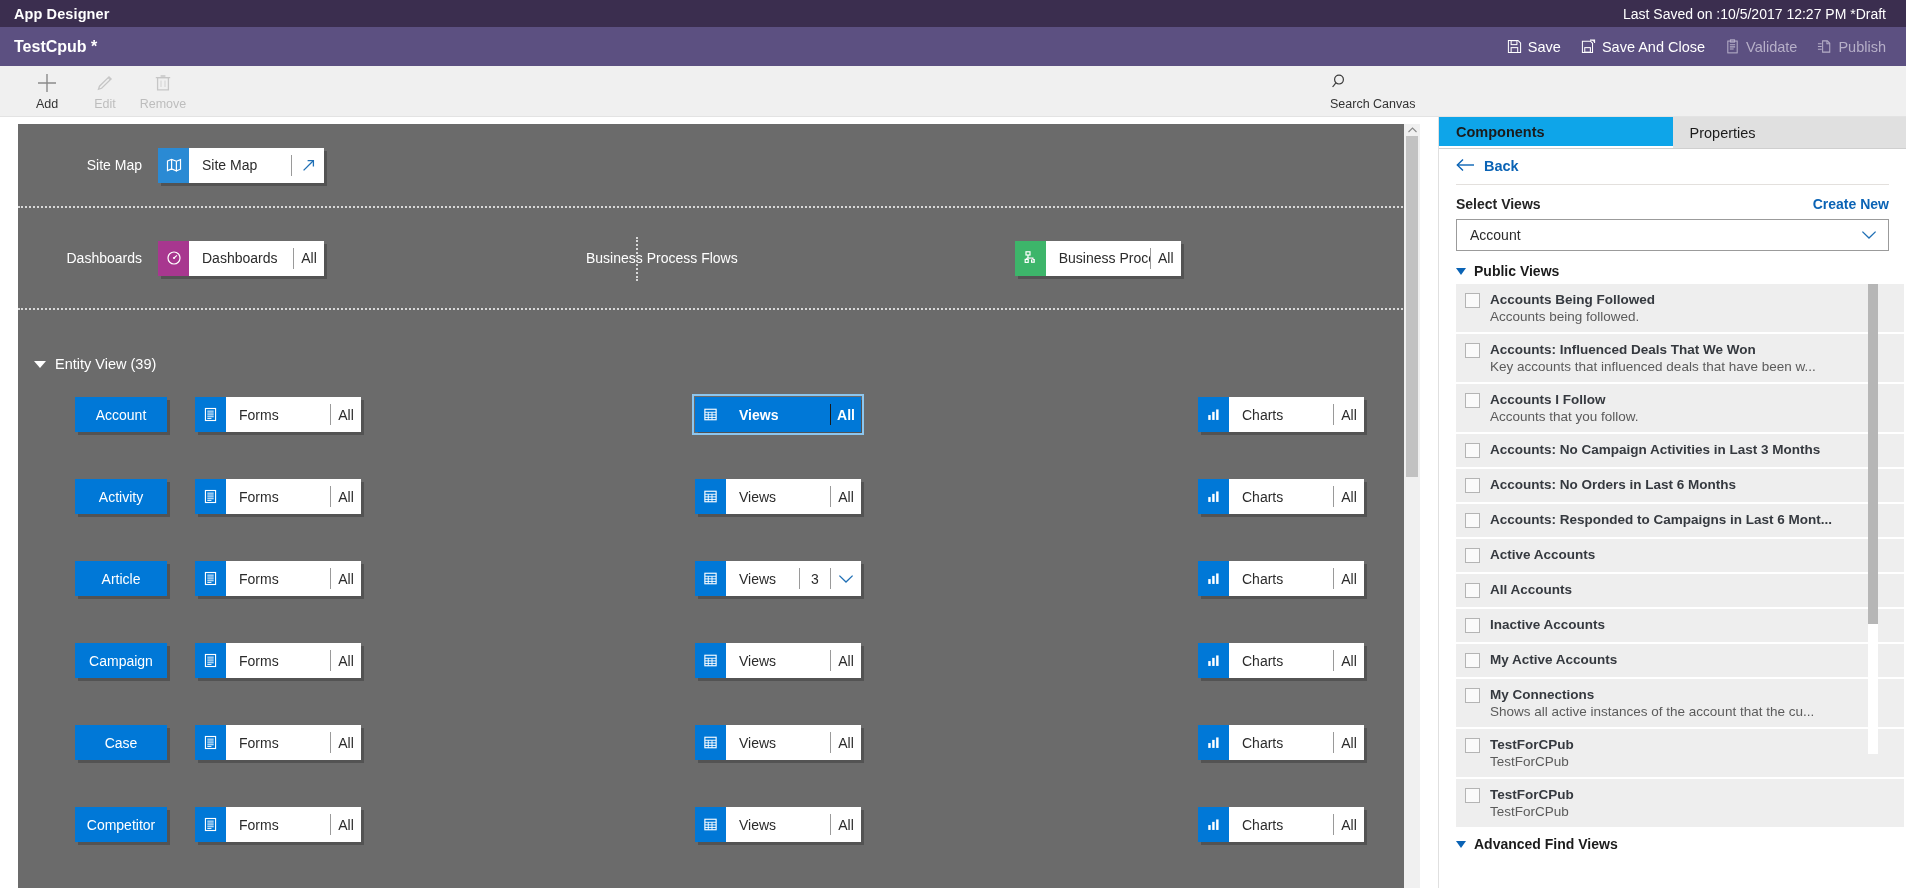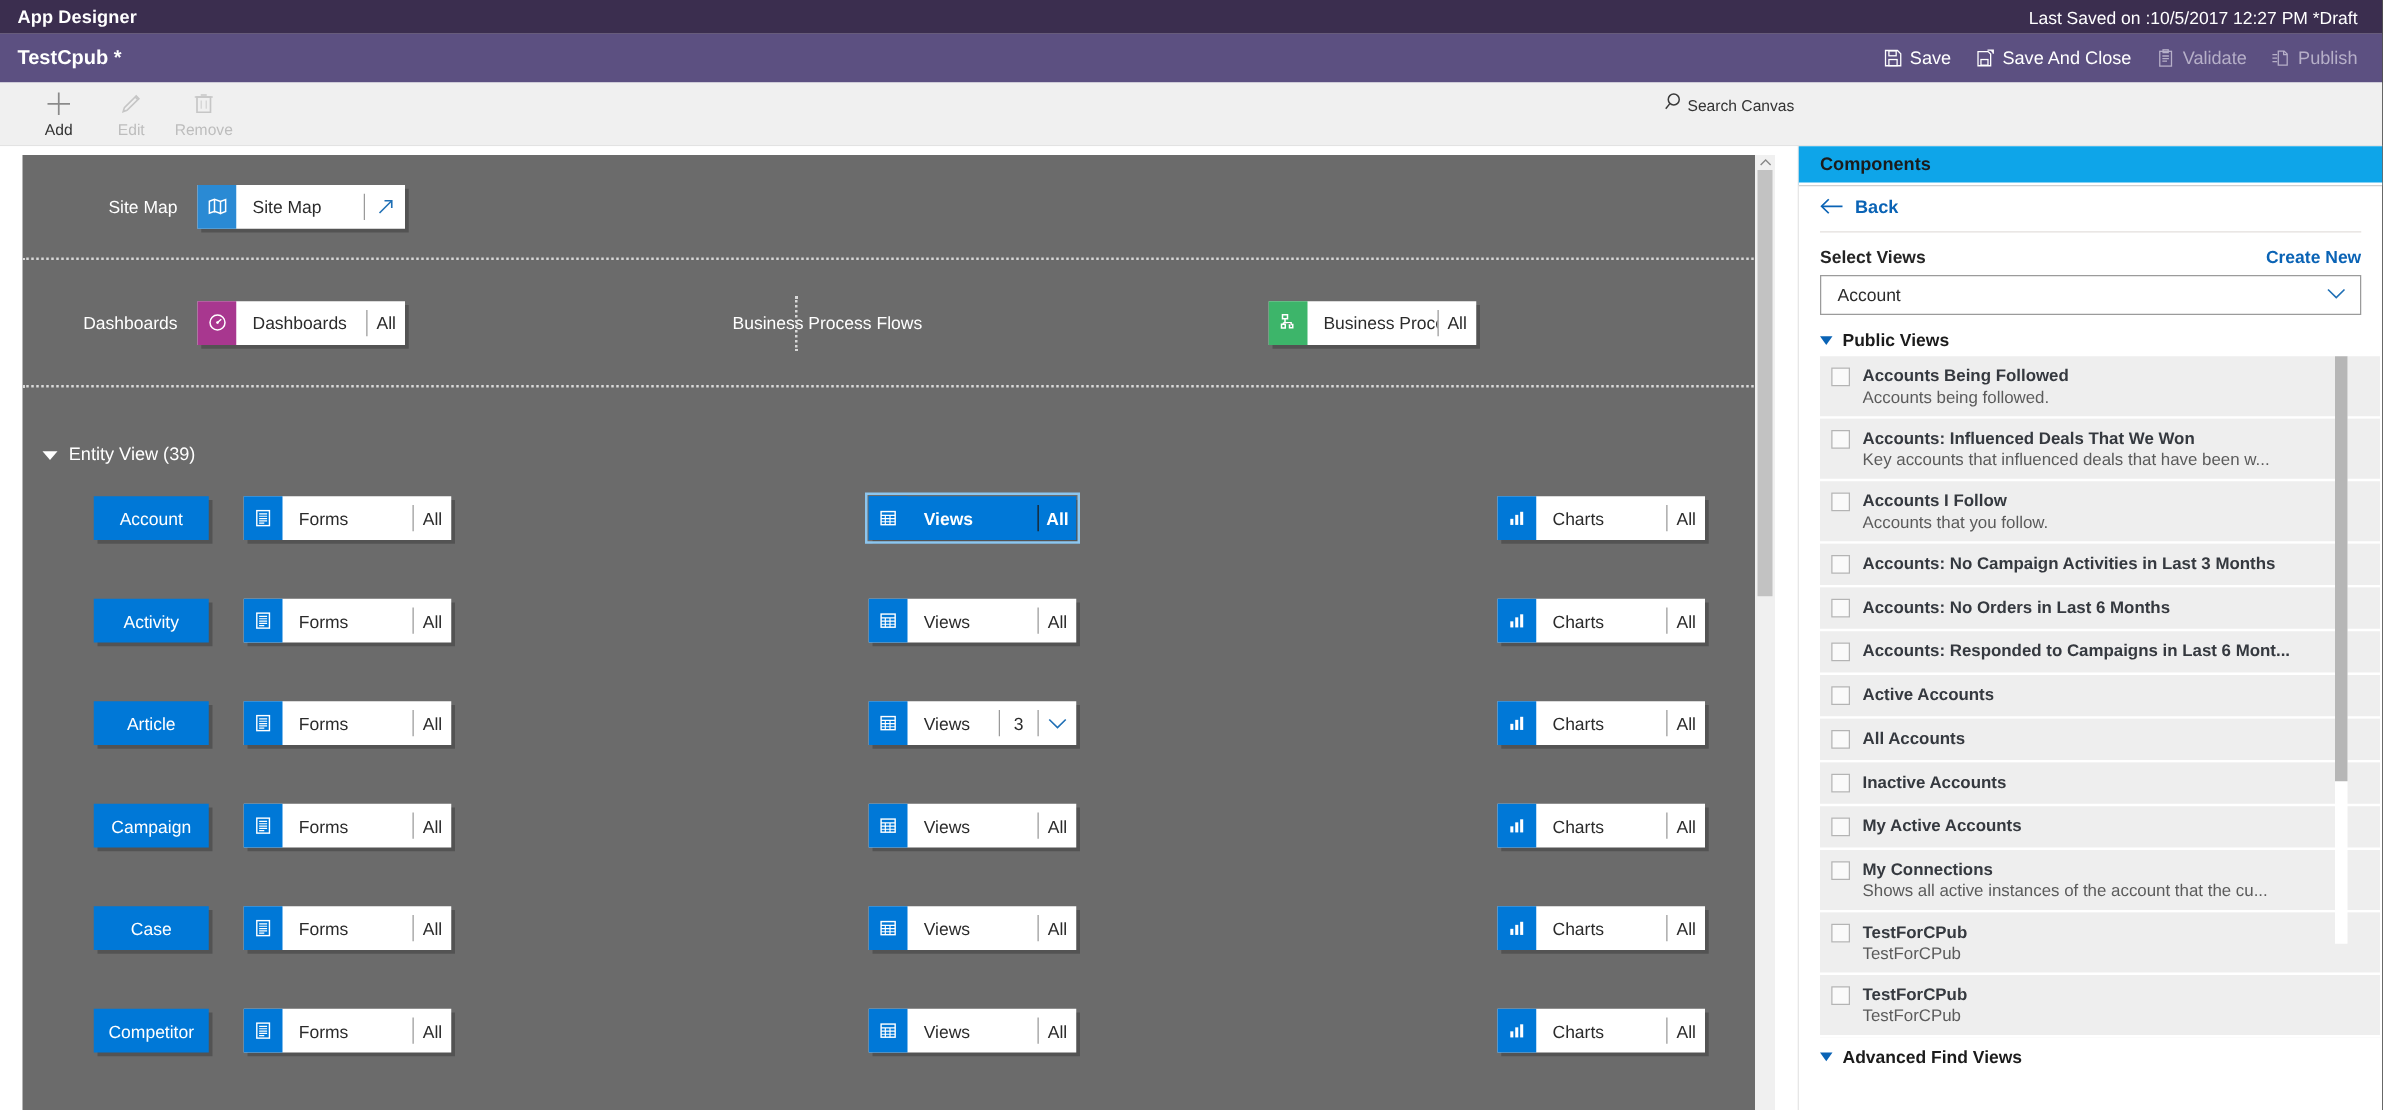--- a/index.html
+++ b/index.html
@@ -78,21 +78,21 @@
   .ribbon-btn .glyph { height: 24px; display:flex; align-items:center; justify-content:center; }
   .ribbon-btn .lbl {
     font-size: 12.5px; color: #333333; margin-top: 2px;
   }
   .ribbon-btn.disabled { cursor: default; }
   .ribbon-btn.disabled .lbl { color: #bdbdbd; }
 
   .ribbon-search {
     position: absolute; top: 0; left: 1330px;
     width: 110px;
-    display: flex; flex-direction: row; align-items: center;
+    display: flex; flex-direction: column; 
     padding-top: 6px; cursor: pointer;
   }
   .ribbon-search .lbl { font-size: 12.5px; color: #333; margin-top: 1px; }
 
   
   .body {
     position: absolute; top: 117px; left: 0;
     width: 1906px; height: 771px;
     display: flex;
   }
@@ -820,20 +820,23 @@
         </div>
       </div>
     </div>
 
     <div class="panel">
 
       <div class="panel-tabs">
         <div class="panel-tab active">
           <span>Components</span>
         </div>
+        <div class="panel-tab inactive">
+          <span>Properties</span>
+        </div>
       </div>
 
       <div class="panel-back">
         <span>
           <svg width="19" height="14" viewBox="0 0 19 14">
             <path d="M18 7H1.6" stroke="#0a63b5" stroke-width="1.4"></path>
             <path d="M7 1.4L1.3 7 7 12.6" fill="none" stroke="#0a63b5" stroke-width="1.4"></path>
           </svg>
         </span>
         <span>Back</span>

